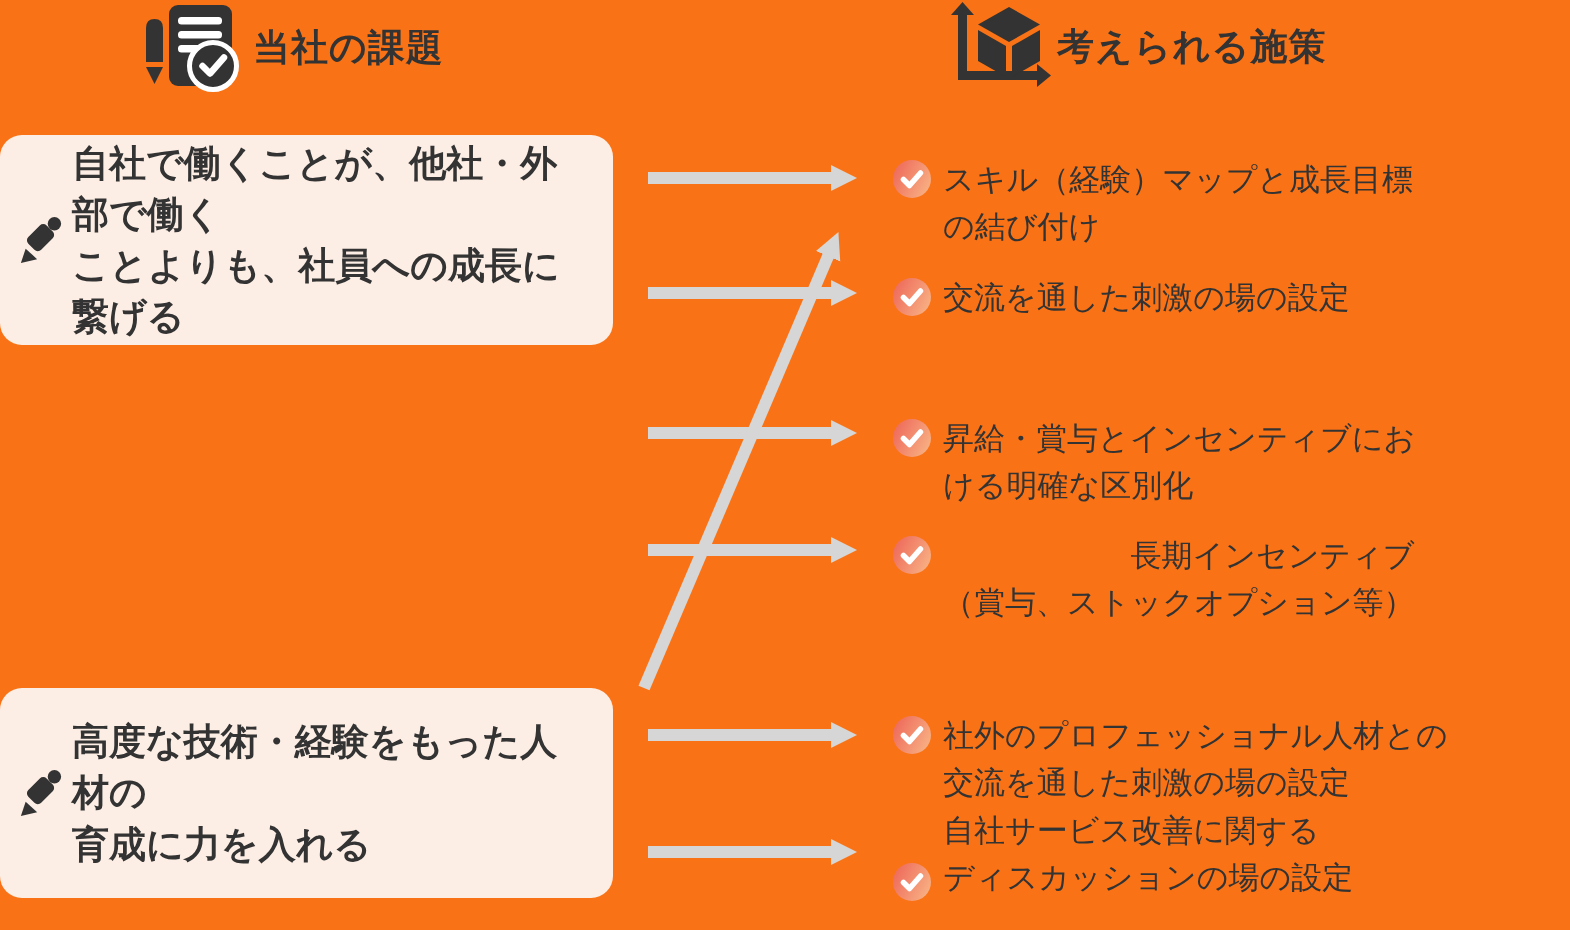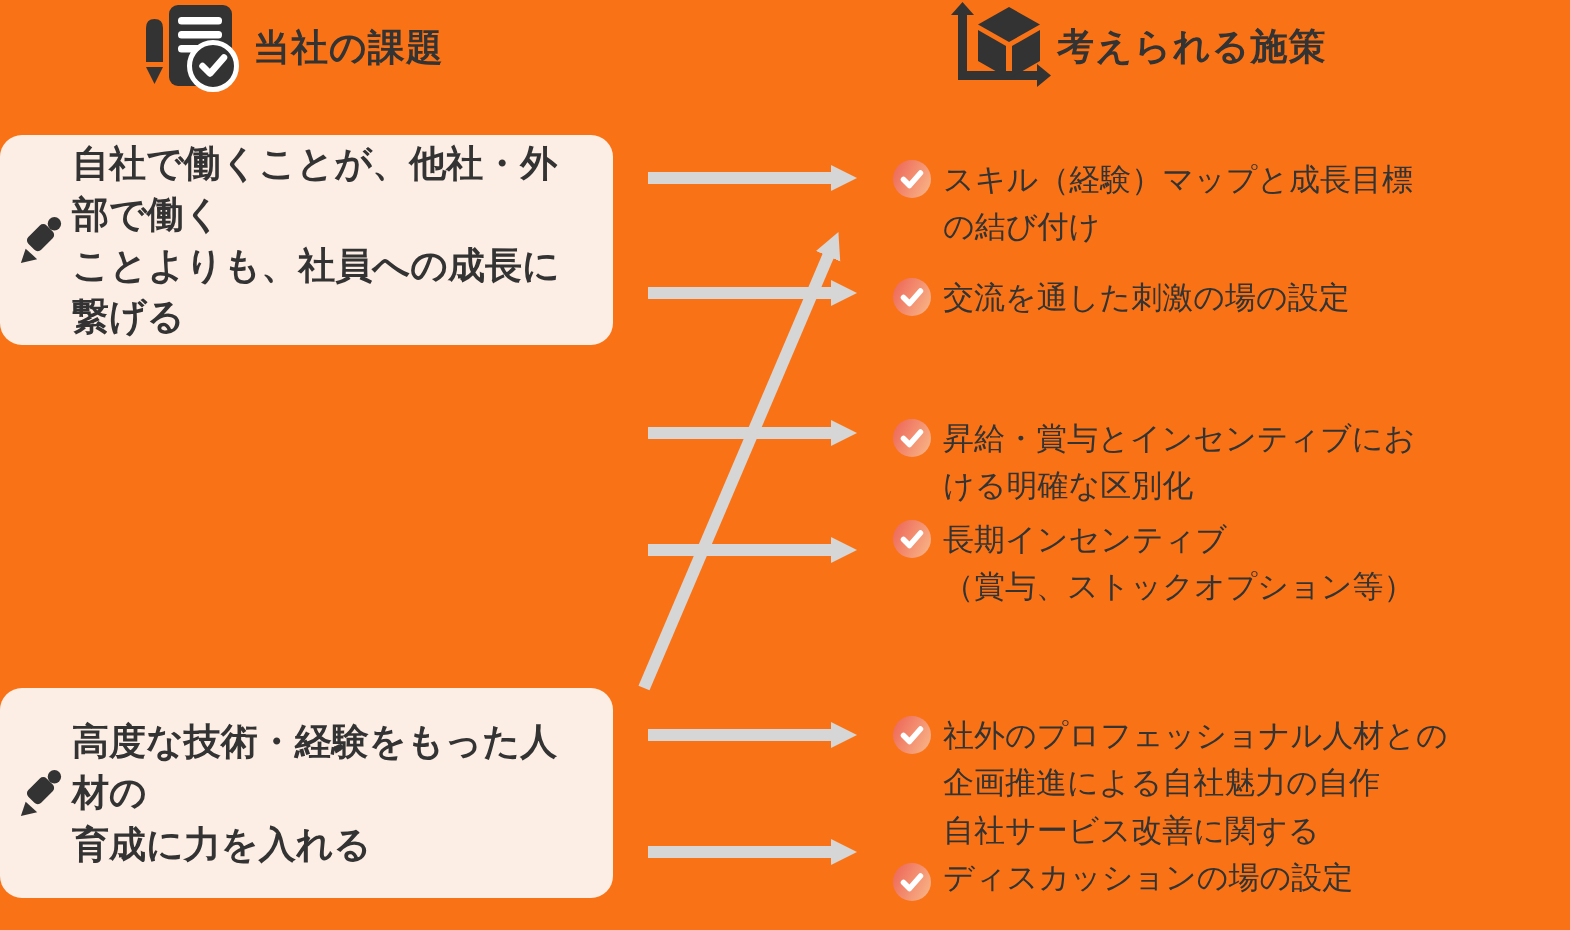--- a/index.html
+++ b/index.html
@@ -35,21 +35,21 @@
   .challenge-text{
     font-size:37px;font-weight:700;line-height:1.38;
     white-space:pre-line;color:var(--text-dark,#333);
   }
   
   .measure-item{
     position:absolute;left:893px;width:560px;
     display:flex;align-items:flex-start;gap:12px;
   }
   .m1{top:157px;} .m2{top:275px;} .m3{top:416px;}
-  .m4{top:517px;} .m5{top:713px;} .m6{top:808px;align-items:flex-end;}
+  .m4{top:533px;text-align:right;} .m5{top:713px;} .m6{top:808px;align-items:flex-end;}
   .check-circle{flex:none;width:38px;height:38px;margin-top:3px;display:block;}
   .measure-text{
     font-size:31px;font-weight:400;line-height:1.5;
     white-space:pre-line;color:var(--text-dark,#333);
   }
   
   .arrows{position:absolute;left:0;top:0;pointer-events:none;}
   .arrow-line{stroke:var(--arrow-gray,#D6D6D6);stroke-width:12;fill:none;}
 </style>
 </head>
@@ -170,21 +170,21 @@
     <div class="measure-text">長期インセンティブ
 （賞与、ストックオプション等）</div>
   </div>
 
   <div class="measure-item m5">
     <svg class="check-circle" viewBox="0 0 38 38" aria-hidden="true">
       <circle cx="19" cy="19" r="19" fill="url(#cg1)"></circle>
       <path d="M10.5,19.5 L16.5,25.5 L27.5,13" fill="none" stroke="#fff" stroke-width="5.5" stroke-linecap="round" stroke-linejoin="round"></path>
     </svg>
     <div class="measure-text">社外のプロフェッショナル人材との
-企画推進による自社魅力の自作</div>
+交流を通した刺激の場の設定</div>
   </div>
 
   <div class="measure-item m6">
     <svg class="check-circle" viewBox="0 0 38 38" aria-hidden="true">
       <circle cx="19" cy="19" r="19" fill="url(#cg1)"></circle>
       <path d="M10.5,19.5 L16.5,25.5 L27.5,13" fill="none" stroke="#fff" stroke-width="5.5" stroke-linecap="round" stroke-linejoin="round"></path>
     </svg>
     <div class="measure-text">自社サービス改善に関する
 ディスカッションの場の設定</div>
   </div>

